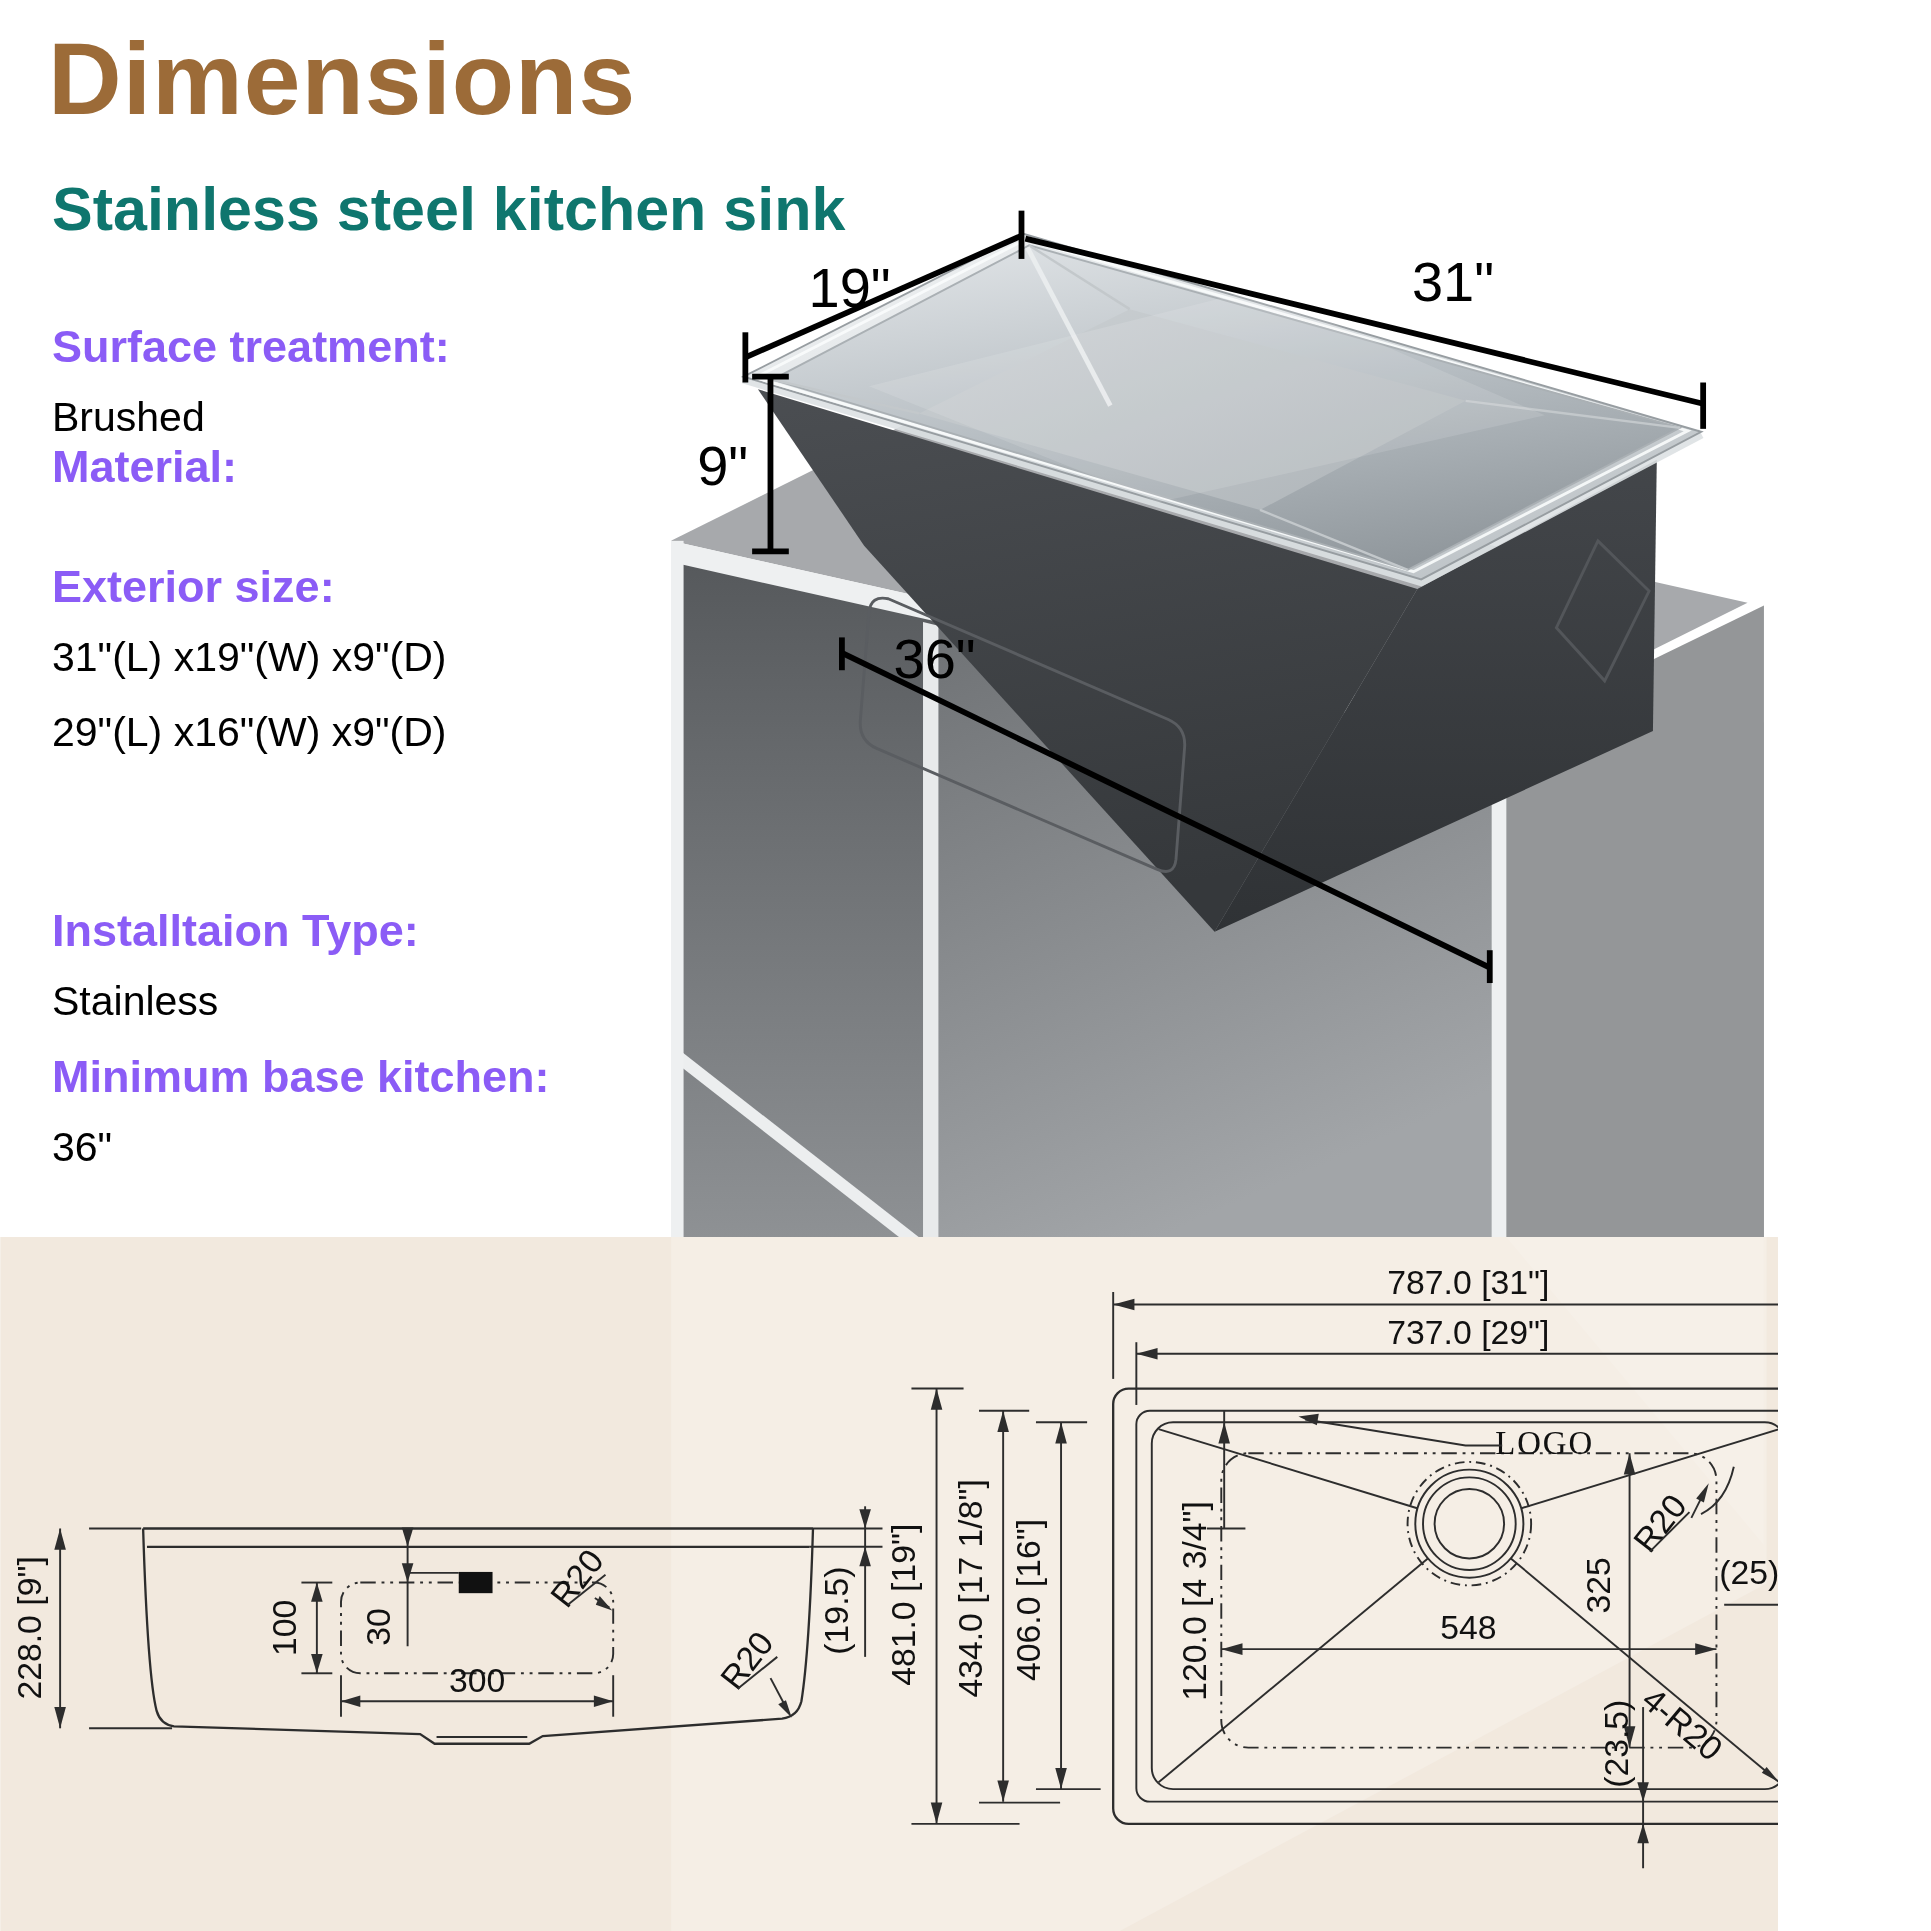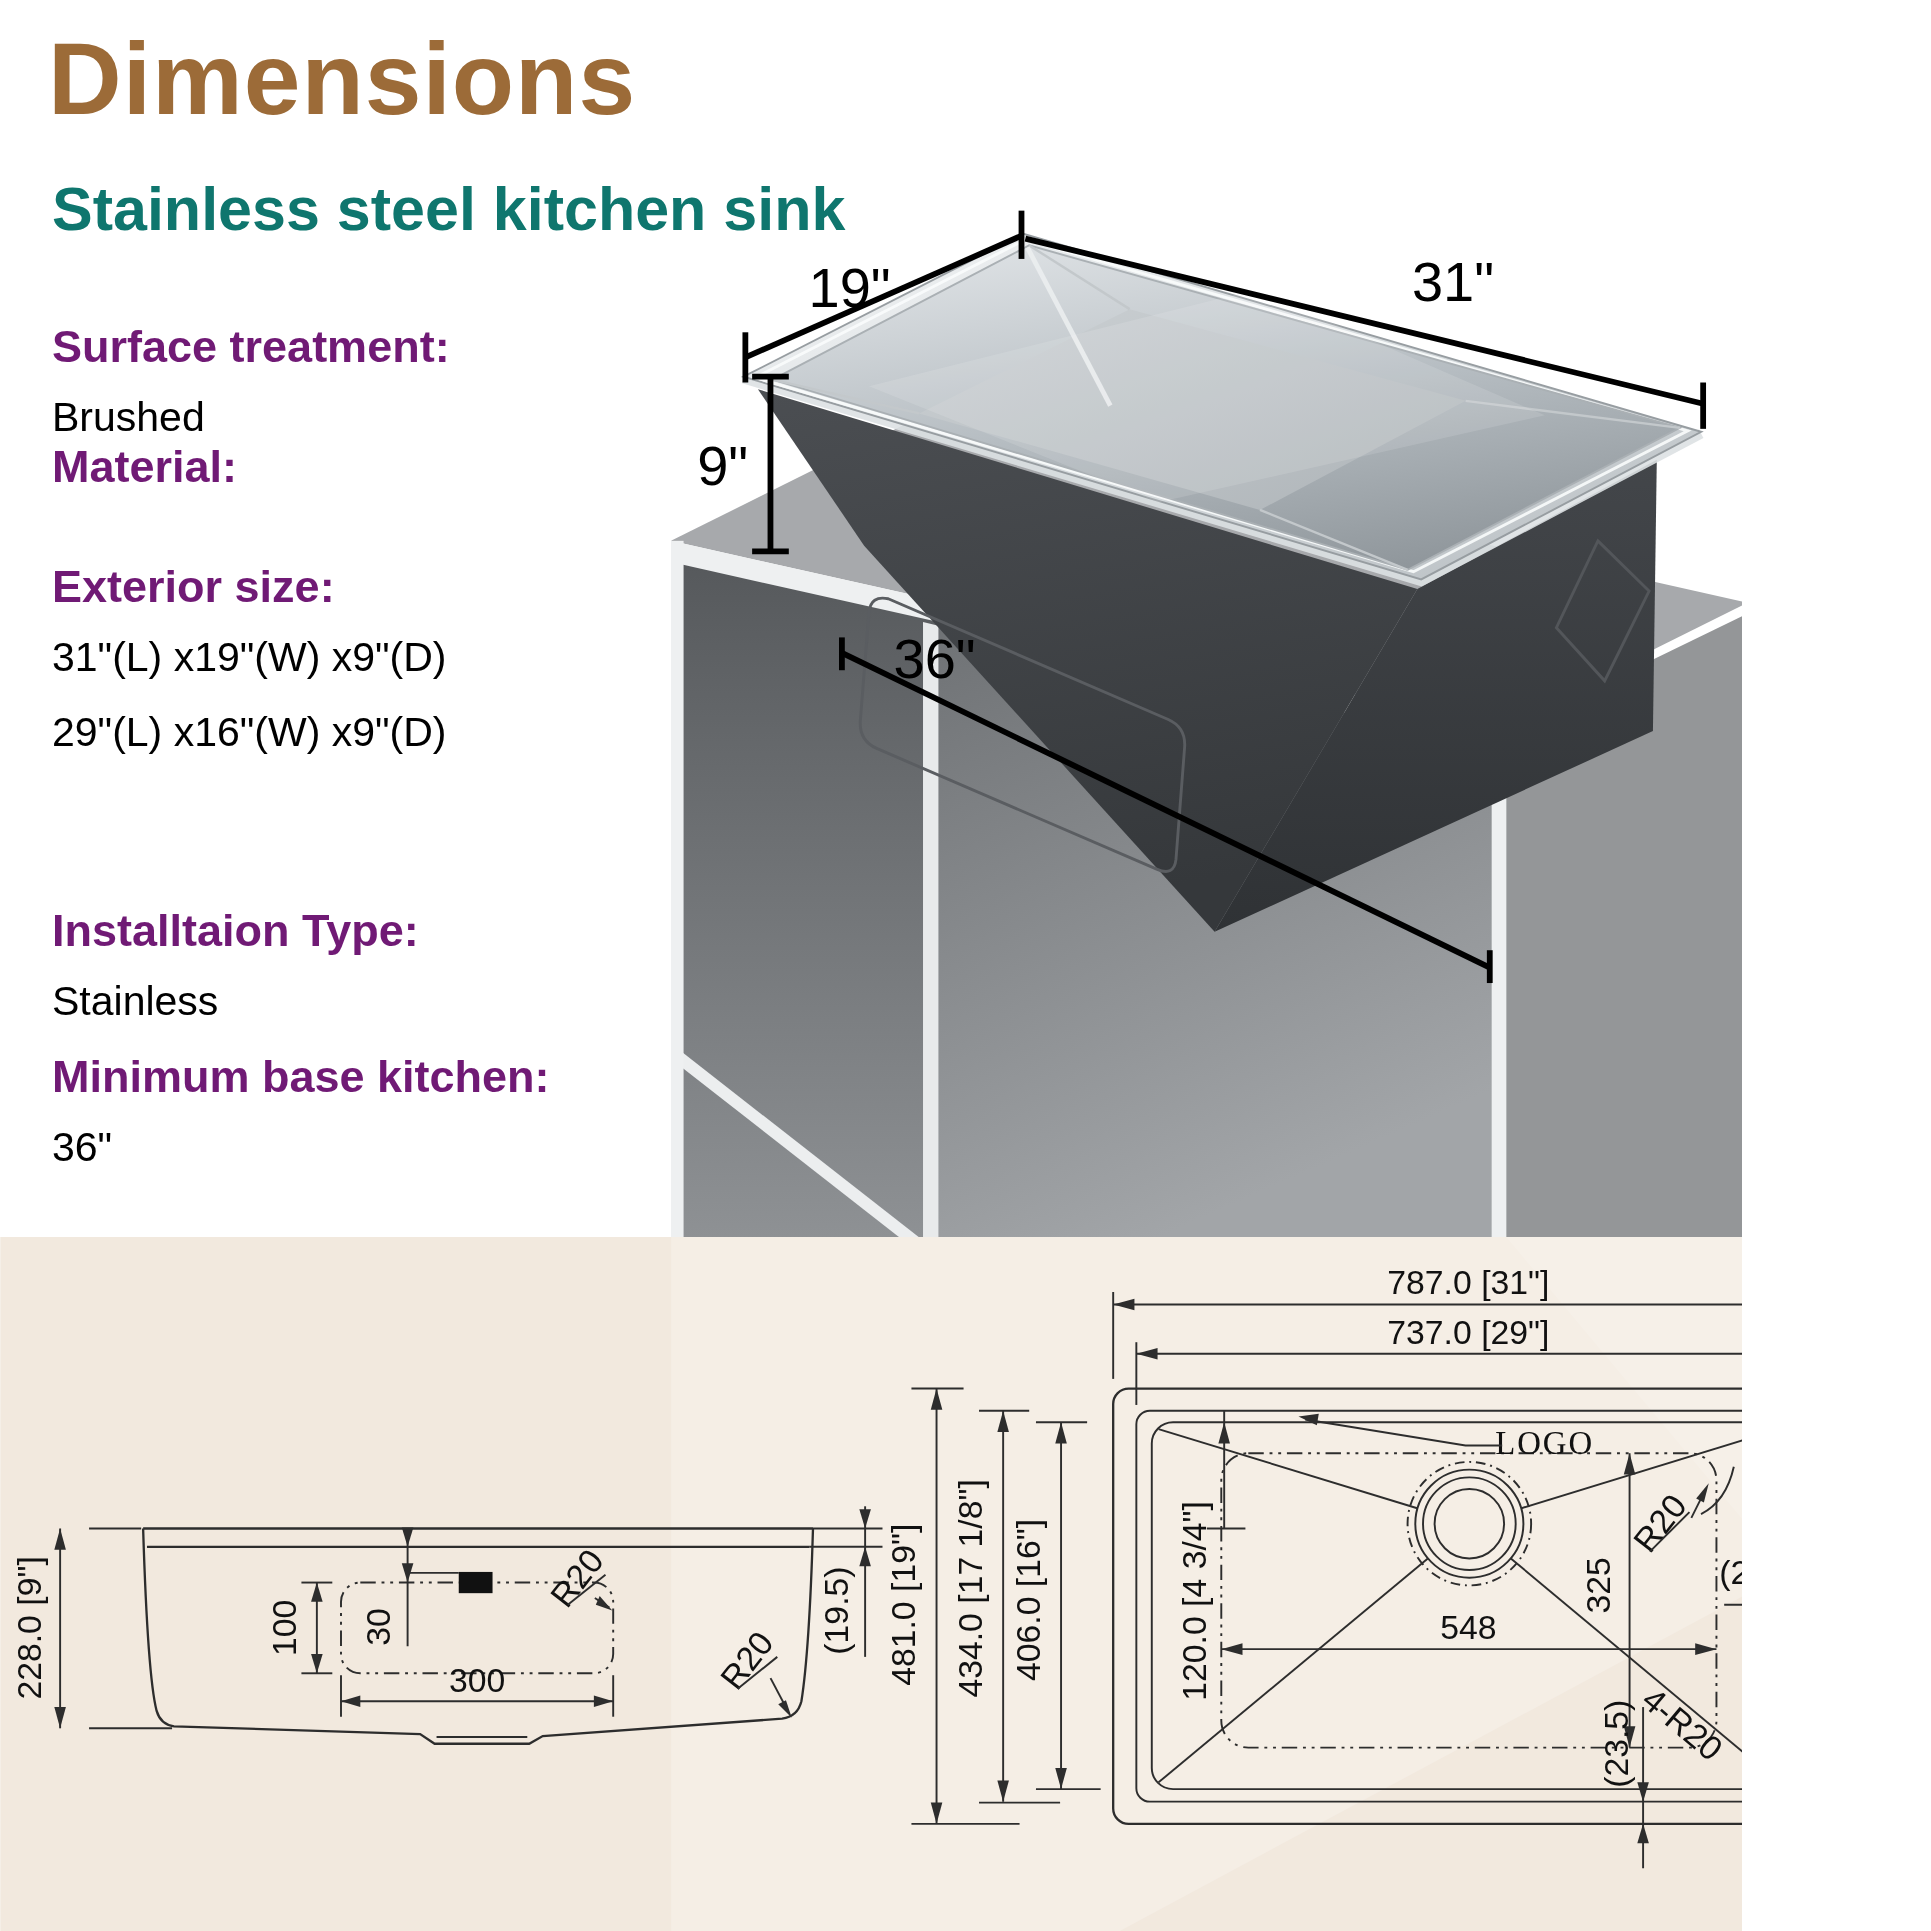--- a/index.html
+++ b/index.html
@@ -1,22 +1,22 @@
 <!DOCTYPE html>
 <html><head>
 <meta charset="utf-8">
 <style>
   html,body{margin:0;padding:0;background:#ffffff;}
   #stage{position:relative;width:1742px;height:1931px;background:#ffffff;overflow:hidden;
-         font-family:"Liberation Sans", sans-serif;}
+         font-family:"Liberation Sans", sans-serif;padding-left:36px;}
   .title{position:absolute;left:48px;top:21px;font-size:102px;font-weight:bold;
          color:#9c6b38;letter-spacing:1px;}
   .subtitle{position:absolute;left:52px;top:174px;font-size:61px;font-weight:bold;color:#0f766e;}
   .spec{position:absolute;left:52px;}
-  .spec .lbl{font-size:45px;font-weight:bold;color:#701a75;line-height:1.0;}
+  .spec .lbl{font-size:45px;font-weight:bold;color:#8b5cf6;line-height:1.0;}
   .spec .val{font-size:41px;color:#000;margin-top:28px;line-height:1.0;}
   svg{position:absolute;left:0;}
   svg text{font-family:"Liberation Sans", sans-serif;fill:#111;}
   .cadln{stroke:#2d2d2d;stroke-width:2.4;fill:none;}
   .cadthin{stroke:#2d2d2d;stroke-width:2;fill:none;}
   .dash{stroke-dasharray:16 6 3 6 3 6;}
   .arr{fill:#2d2d2d;stroke:none;}
   .cadtx{font-size:35px;}
   .herodim{stroke:#000;stroke-width:6;fill:none;}
   .herotx{font-size:58px;fill:#000;}

